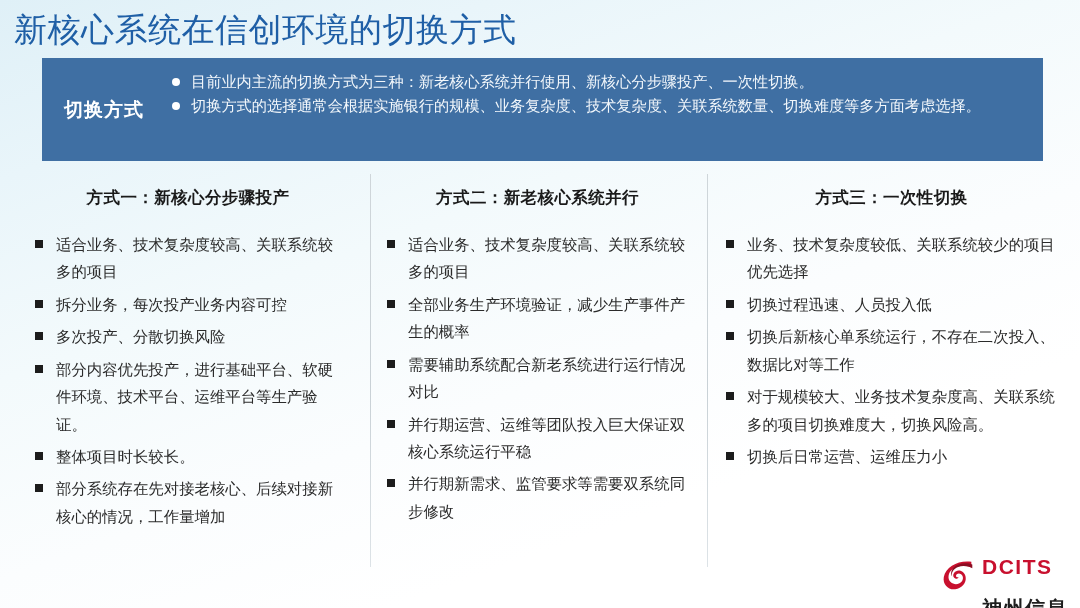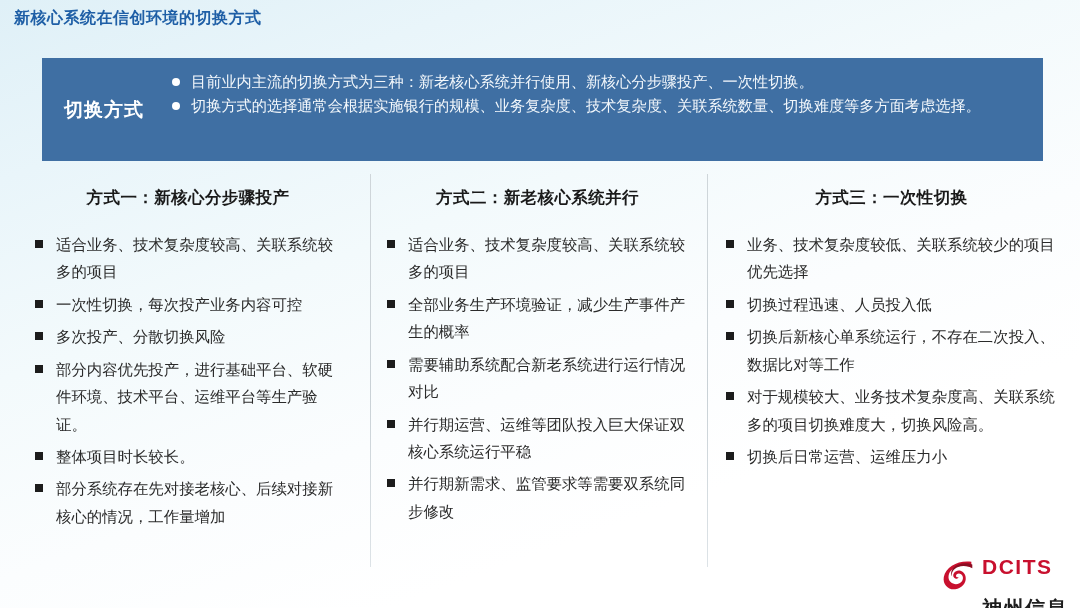--- a/index.html
+++ b/index.html
@@ -19,22 +19,22 @@
     height: 608px;
     background: linear-gradient(160deg, #dff0f7 0%, #e9f5fa 18%, #f3fafc 38%, #fbfdfe 58%, #ffffff 75%, #ffffff 100%);
     overflow: hidden;
   }
 
   
   .slide-title {
     position: absolute;
     left: 14px;
     top: 8px;
-    font-size: 16px;
-    font-weight: bold;
+    font-size: 33px;
+    font-weight: normal;
     color: #1f5fa6;
     letter-spacing: 0.5px;
     white-space: nowrap;
   }
 
   
   .summary-panel {
     position: absolute;
     left: 42px;
     top: 58px;
@@ -212,21 +212,21 @@
 
   <div class="columns">
 
     <div class="col-divider divider-1"></div>
     <div class="col-divider divider-2"></div>
 
     <div class="column col-1">
       <div class="col-heading">方式一：新核心分步骤投产</div>
       <ul class="col-list">
         <li><span class="sq"></span><span>适合业务、技术复杂度较高、关联系统较多的项目</span></li>
-        <li><span class="sq"></span><span>一次性切换，每次投产业务内容可控</span></li>
+        <li><span class="sq"></span><span>拆分业务，每次投产业务内容可控</span></li>
         <li><span class="sq"></span><span>多次投产、分散切换风险</span></li>
         <li><span class="sq"></span><span>部分内容优先投产，进行基础平台、软硬件环境、技术平台、运维平台等生产验证。</span></li>
         <li><span class="sq"></span><span>整体项目时长较长。</span></li>
         <li><span class="sq"></span><span>部分系统存在先对接老核心、后续对接新核心的情况，工作量增加</span></li>
       </ul>
     </div>
 
     <div class="column col-2">
       <div class="col-heading">方式二：新老核心系统并行</div>
       <ul class="col-list">

